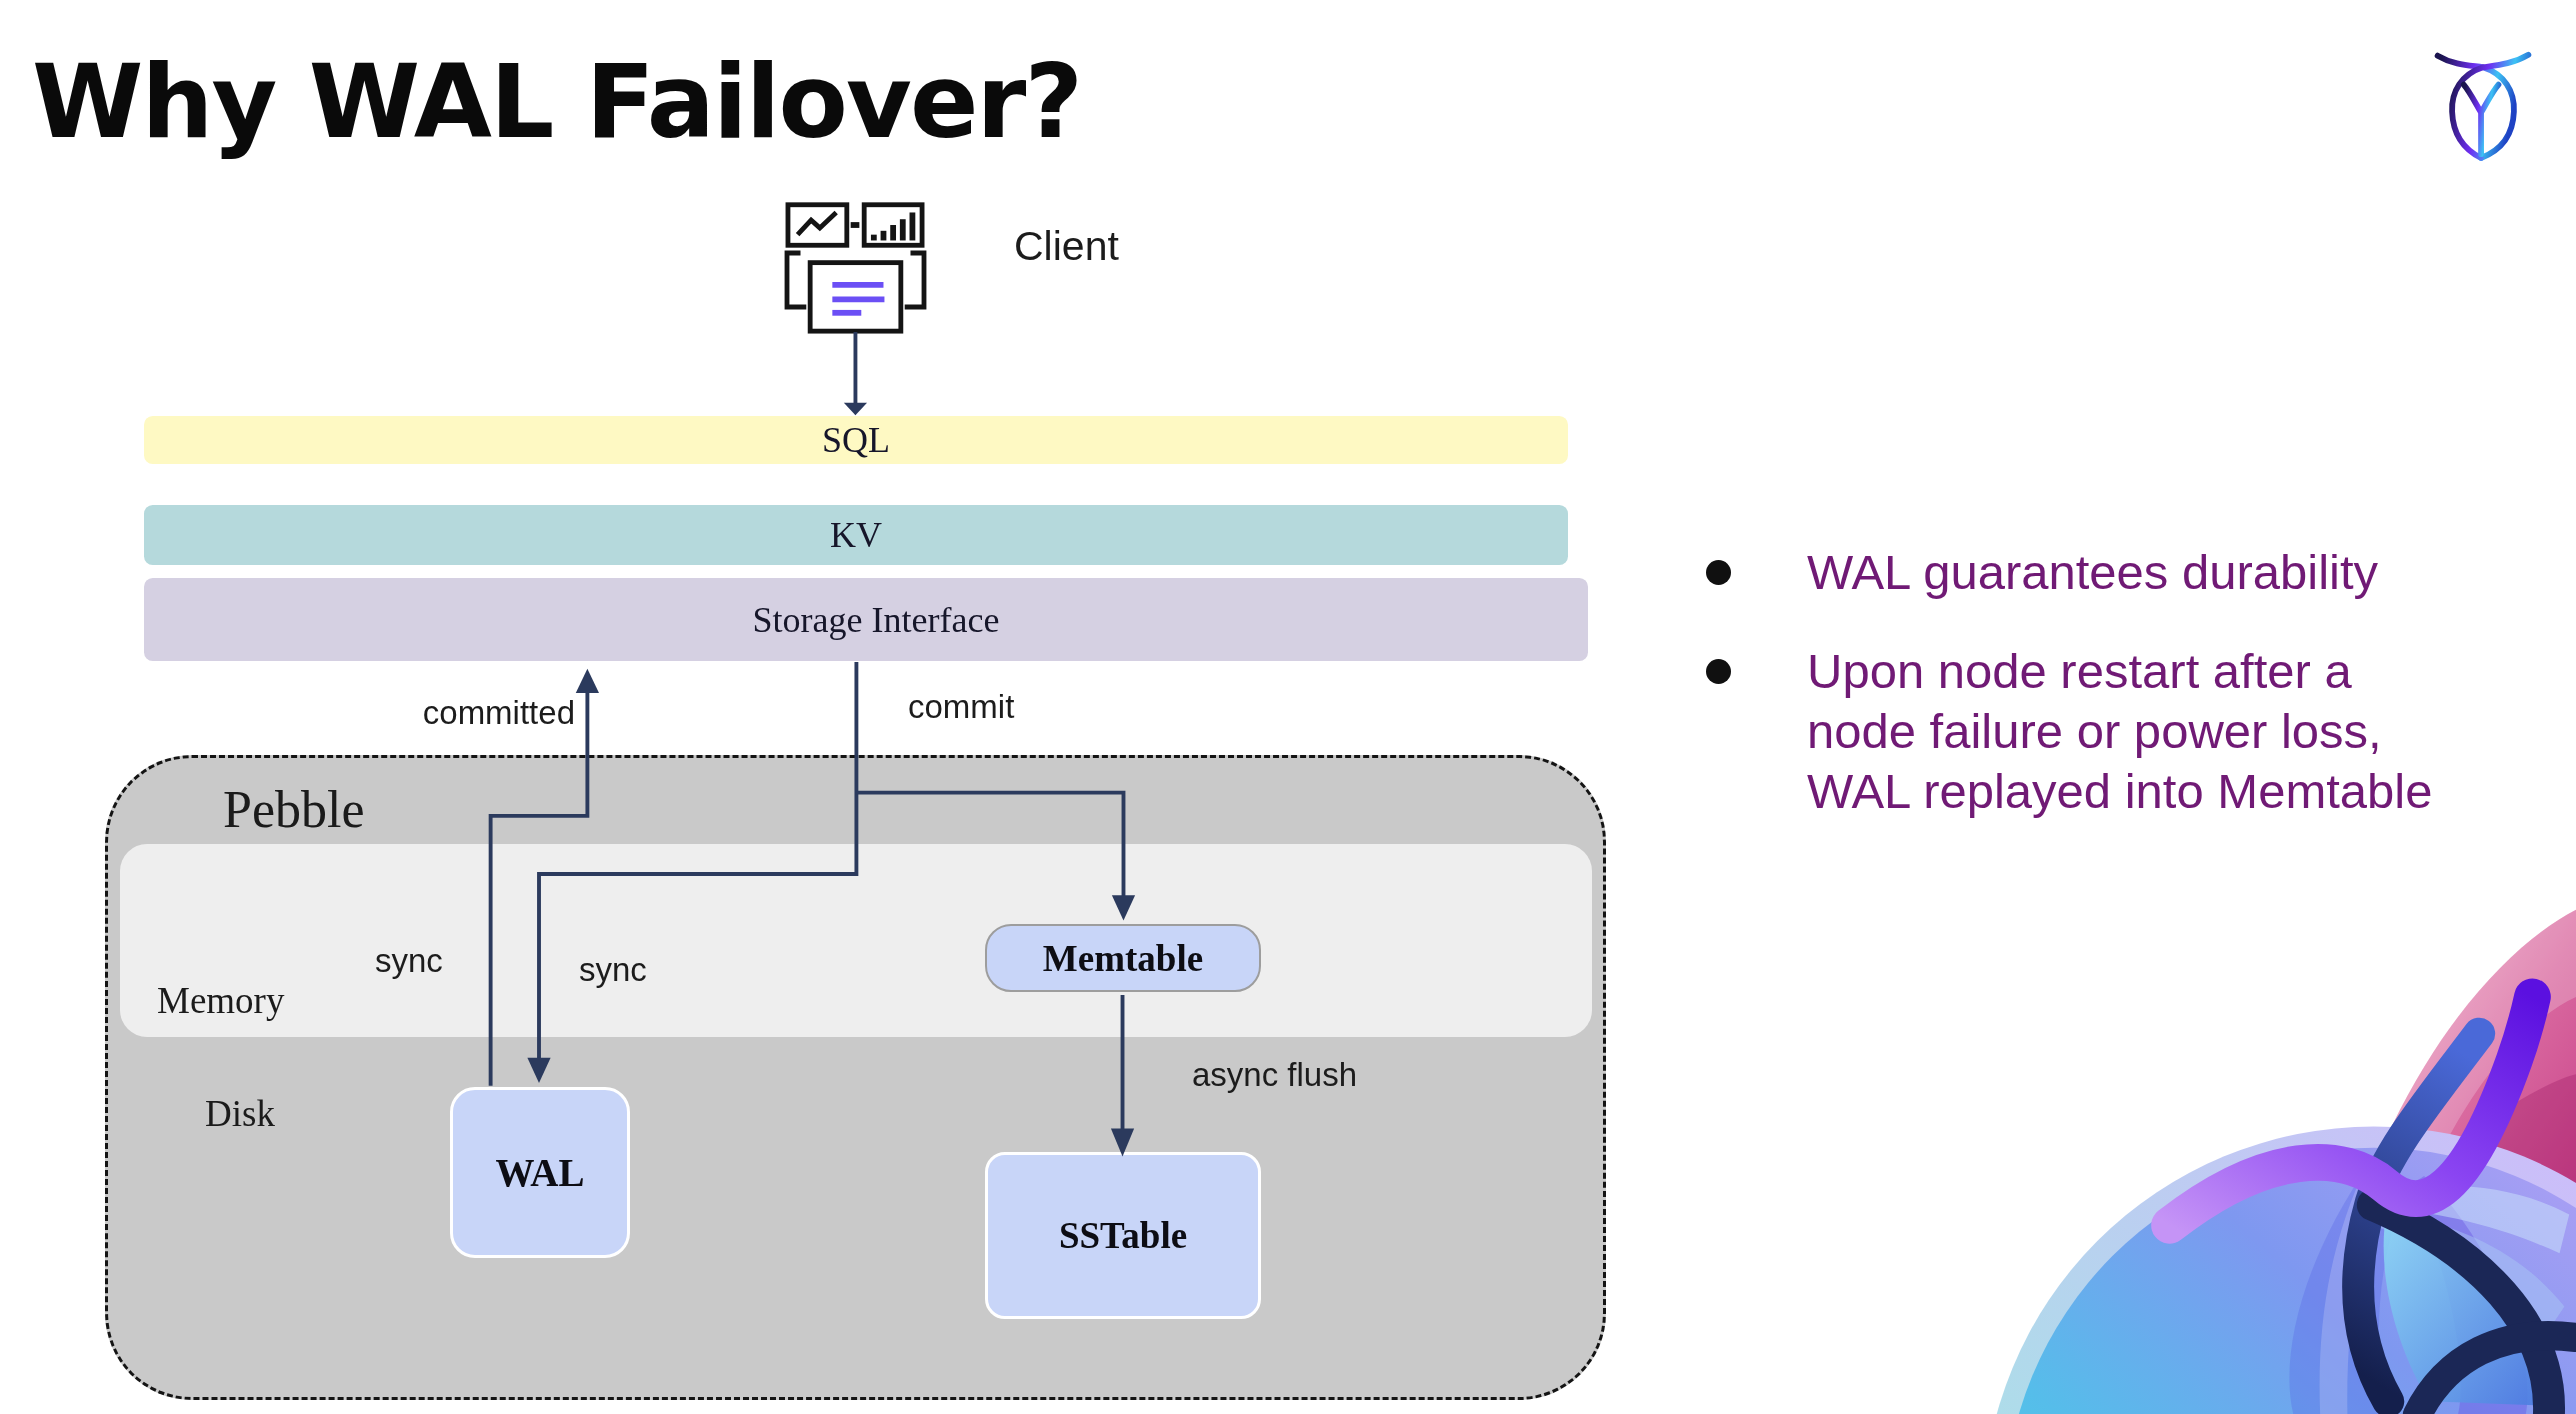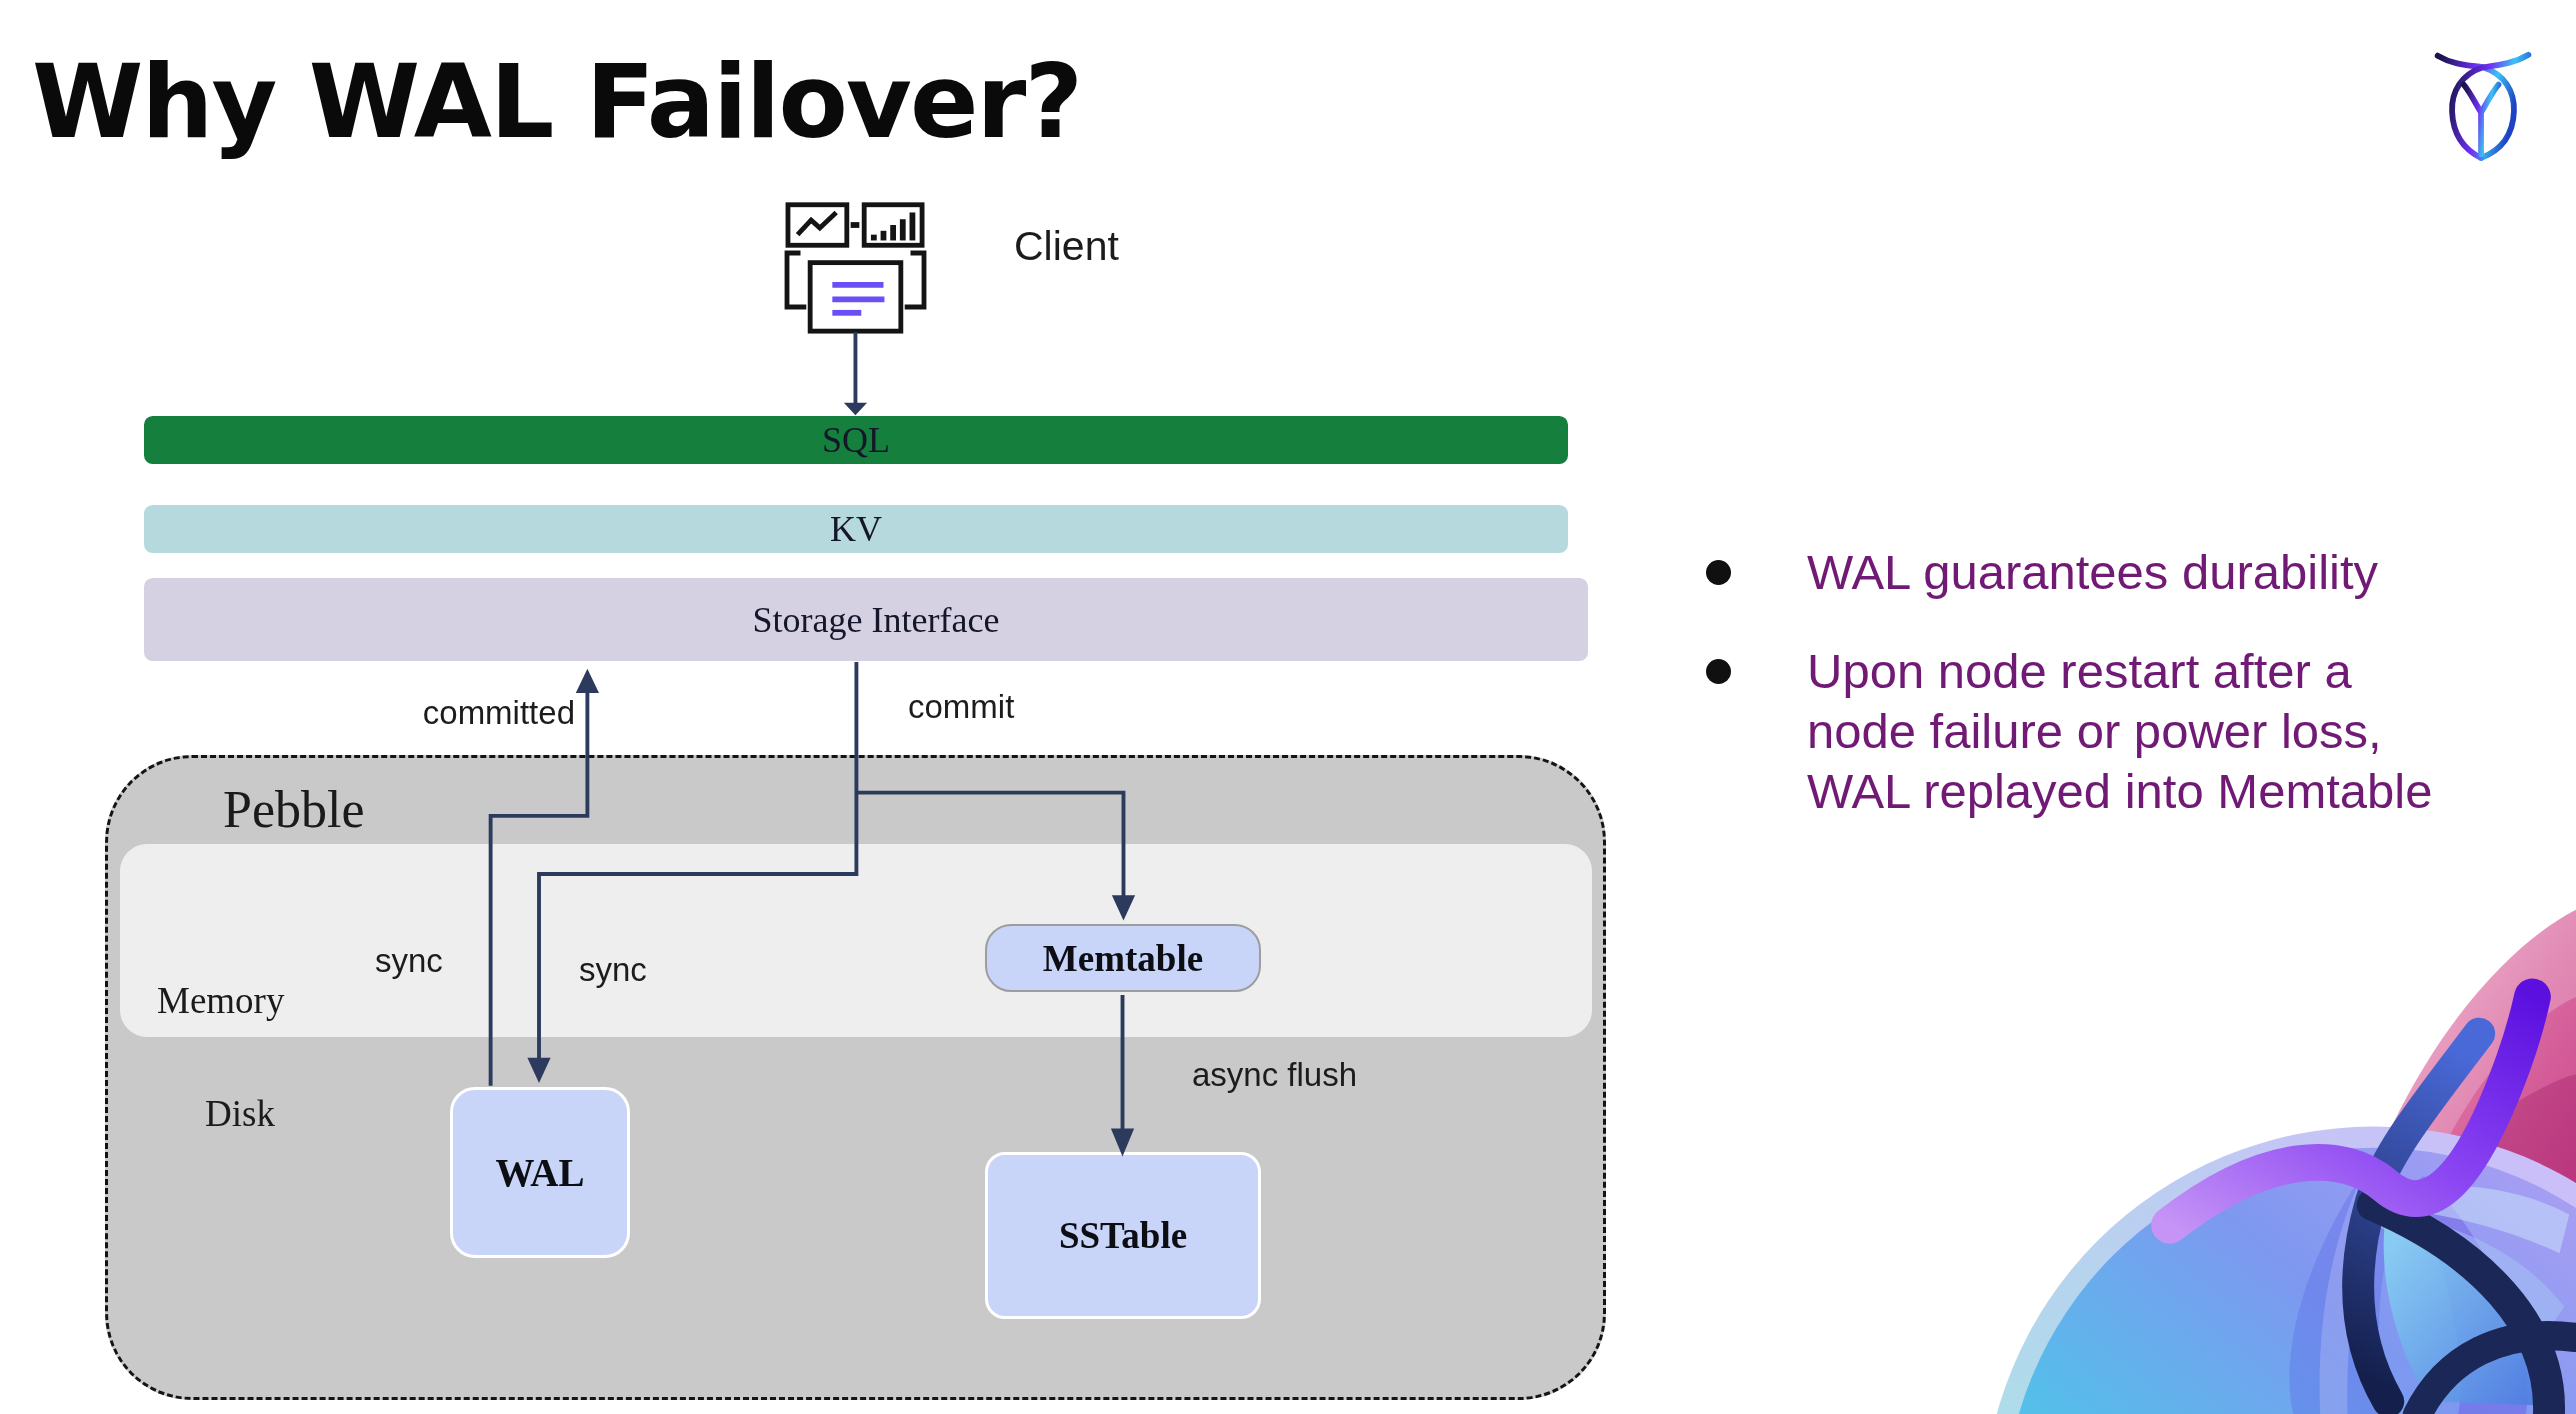--- a/index.html
+++ b/index.html
@@ -15,21 +15,21 @@
 
   
   .client-icon{position:absolute;left:784px;top:198px;width:143px;height:137px;}
   .client-label{position:absolute;left:1014px;top:223px;font-size:41px;line-height:46px;color:#1c1c1c;}
 
   
   .bar{position:absolute;left:144px;width:1424px;border-radius:8.7px;display:flex;
        align-items:center;justify-content:center;
        font-family:"Liberation Serif",serif;font-size:36px;color:#16162a;}
   .bar-sql{top:416px;height:48px;}
-  .bar-kv{top:505px;height:48px;}
+  .bar-kv{top:505px;height:60px;}
   .bar-storage{top:578px;height:83px;padding-left:20px;}
 
   
   .pebble{position:absolute;left:105px;top:755px;width:1501px;height:645px;
           background:#c9c9c9;border:3.9px dashed #141414;border-radius:87px;box-sizing:border-box;}
   .memory-band{position:absolute;left:120px;top:844px;width:1472px;height:193px;
                background:#eeeeee;border-radius:27px;}
   .serif-label{position:absolute;font-family:"Liberation Serif",serif;color:#1b1b1b;}
   .lbl-pebble{left:223px;top:788px;font-size:52px;line-height:43px;}
   .lbl-memory{left:157px;top:980px;font-size:37px;line-height:41px;}
@@ -108,21 +108,21 @@
       <polyline points="131,57 145,57 145,113 125,113"></polyline>
     </g>
     <g stroke="#6b4ff5" stroke-width="6" stroke-linecap="butt">
       <line x1="50" y1="90" x2="103" y2="90"></line>
       <line x1="50" y1="105" x2="104" y2="105"></line>
       <line x1="50" y1="119" x2="80" y2="119"></line>
     </g>
   </svg>
   <div class="client-label">Client</div>
 
-  <div class="bar bar-sql" style="background: #15803d;">
+  <div class="bar bar-sql" style="background: #fef9c3;">
     <span>SQL</span>
   </div>
   <div class="bar bar-kv" style="background: rgb(181, 217, 220);">
     <span>KV</span>
   </div>
   <div class="bar bar-storage" style="background: rgb(213, 208, 226);">
     <span>Storage Interface</span>
   </div>
 
   <div class="pebble"></div>

